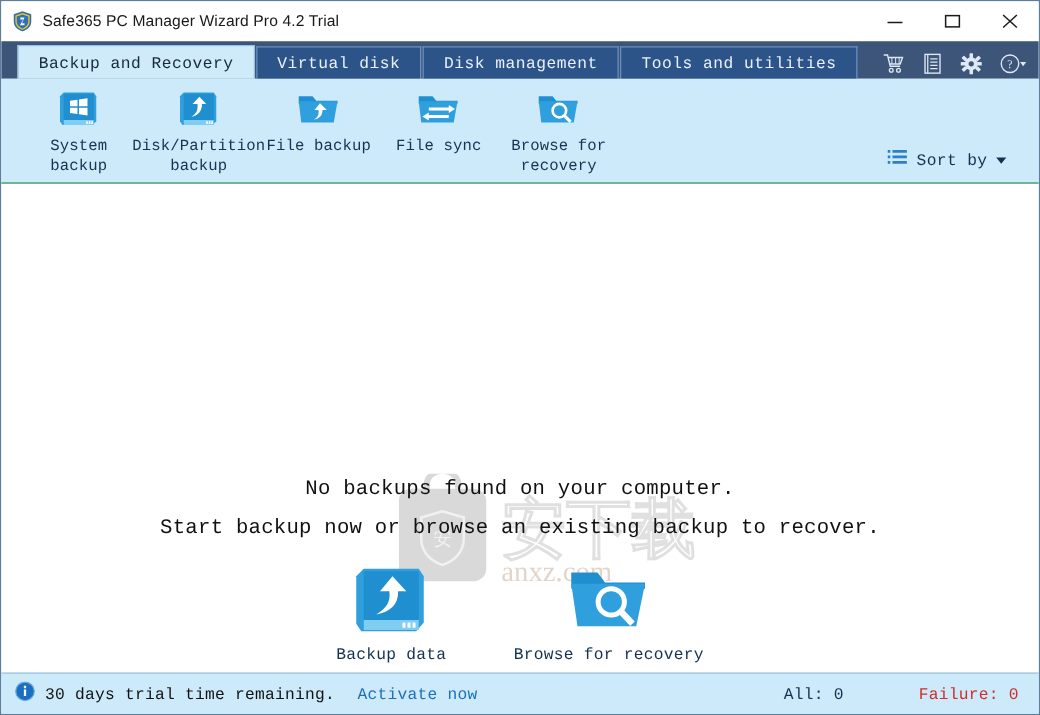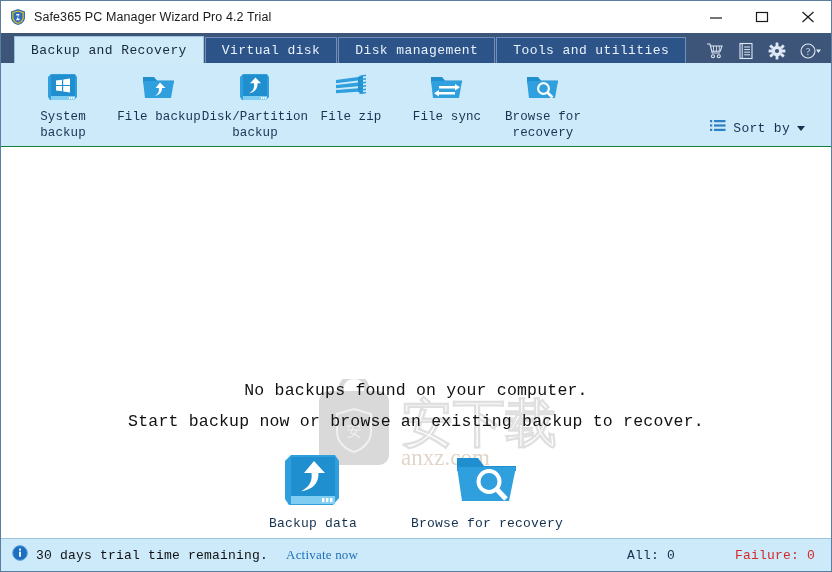--- a/index.html
+++ b/index.html
@@ -254,21 +254,21 @@
     align-items: center;
     gap: 8px;
   }
   .status-text {
     font-family: "Liberation Mono", monospace;
     font-size: 13px;
     color: #111111;
     letter-spacing: 0.2px;
   }
   .activate-link {
-    font-family: Liberation Serif, serif;
+    font-family: Liberation Mono, monospace;
     font-size: 13px;
     color: #1f6fb8;
     letter-spacing: 0.2px;
     margin-left: 10px;
     cursor: default;
   }
   .status-right {
     position: absolute;
     right: 16px;
     display: flex;
@@ -405,67 +405,46 @@
             <polygon points="10,15.1 16,15.1 16,20.2 10,19.4"></polygon>
             <polygon points="17.2,15.1 24,15.1 24,21.4 17.2,20.4"></polygon>
           </g>
         </svg>
       </div>
       <div class="tlabel">System backup</div>
     </div>
 
     <div class="tool">
       <div class="ticon">
-        <svg width="36" height="30" viewBox="0 0 36 30">
-          <path d="M2 5 H13 L16 8.5 H33 V11 H2 Z" fill="#1f8fd0"></path>
-          <path d="M2 9 H33 L30 26 H4 Z" fill="#2f9fdd"></path>
-          <path d="M19 10.5 L24.5 16 L21 16 C21 20.8 18 23 14 23.8 C17.6 21.6 18.2 19.4 17.8 16 L14.6 16 Z" fill="#ffffff"></path>
-        </svg>
-      </div>
-      <div class="tlabel">File backup</div>
-    </div>
-
-    <div class="tool">
-      <div class="ticon">
         <svg width="34" height="32" viewBox="0 0 34 32">
           <path d="M5 3 H29 L31 6 V26 L28 29 H4 L2 26 V6 Z" fill="#2f9fdd"></path>
           <rect x="5" y="4" width="24" height="21" fill="#1f8fd0"></rect>
           <rect x="5" y="25" width="24" height="4" fill="#7fcdf0"></rect>
           <g fill="#ffffff">
             <rect x="23" y="26" width="1.3" height="2.2"></rect>
             <rect x="25" y="26" width="1.3" height="2.2"></rect>
             <rect x="27" y="26" width="1.3" height="2.2"></rect>
           </g>
           <path d="M17.5 6.4 L23 12.2 L19.6 12.2 C19.6 18.5 16 21.5 11 22.4 C15.5 19.8 16.4 17 16 12.2 L12 12.2 Z" fill="#ffffff"></path>
         </svg>
       </div>
       <div class="tlabel">Disk/Partition backup</div>
     </div>
 
     <div class="tool">
       <div class="ticon">
         <svg width="36" height="30" viewBox="0 0 36 30">
-          <g fill="#2f9fdd">
-            <polygon points="3,8 25,5 25,8.6 3,11.2"></polygon>
-            <polygon points="3,13 25,10.6 25,14.2 3,16.2"></polygon>
-            <polygon points="3,18 25,16.2 25,19.8 3,21.2"></polygon>
-          </g>
-          <polygon points="25,5 30,3 30,22 25,20" fill="#1f8fd0"></polygon>
-          <g stroke="#2f9fdd" stroke-width="1.5">
-            <line x1="26.5" y1="4.5" x2="33" y2="3.2"></line>
-            <line x1="26.5" y1="8" x2="33" y2="6.7"></line>
-            <line x1="26.5" y1="11.5" x2="33" y2="10.2"></line>
-            <line x1="26.5" y1="15" x2="33" y2="13.7"></line>
-            <line x1="26.5" y1="18.5" x2="33" y2="17.2"></line>
-            <line x1="26.5" y1="21.5" x2="33" y2="20.5"></line>
-          </g>
-        </svg>
-      </div>
-      <div class="tlabel">File zip</div>
-    </div>
+          <path d="M2 5 H13 L16 8.5 H33 V11 H2 Z" fill="#1f8fd0"></path>
+          <path d="M2 9 H33 L30 26 H4 Z" fill="#2f9fdd"></path>
+          <path d="M19 10.5 L24.5 16 L21 16 C21 20.8 18 23 14 23.8 C17.6 21.6 18.2 19.4 17.8 16 L14.6 16 Z" fill="#ffffff"></path>
+        </svg>
+      </div>
+      <div class="tlabel">File backup</div>
+    </div>
+
 
     <div class="tool">
       <div class="ticon">
         <svg width="36" height="30" viewBox="0 0 36 30">
           <path d="M2 5 H13 L16 8.5 H33 V11 H2 Z" fill="#1f8fd0"></path>
           <path d="M2 9 H33 L30 26 H4 Z" fill="#2f9fdd"></path>
           <g fill="#ffffff">
             <polygon points="10,14 26,14 26,12 31,15.2 26,18.4 26,16.4 10,16.4"></polygon>
             <polygon points="26,20 10,20 10,18 5,21.2 10,24.4 10,22.4 26,22.4"></polygon>
           </g>

